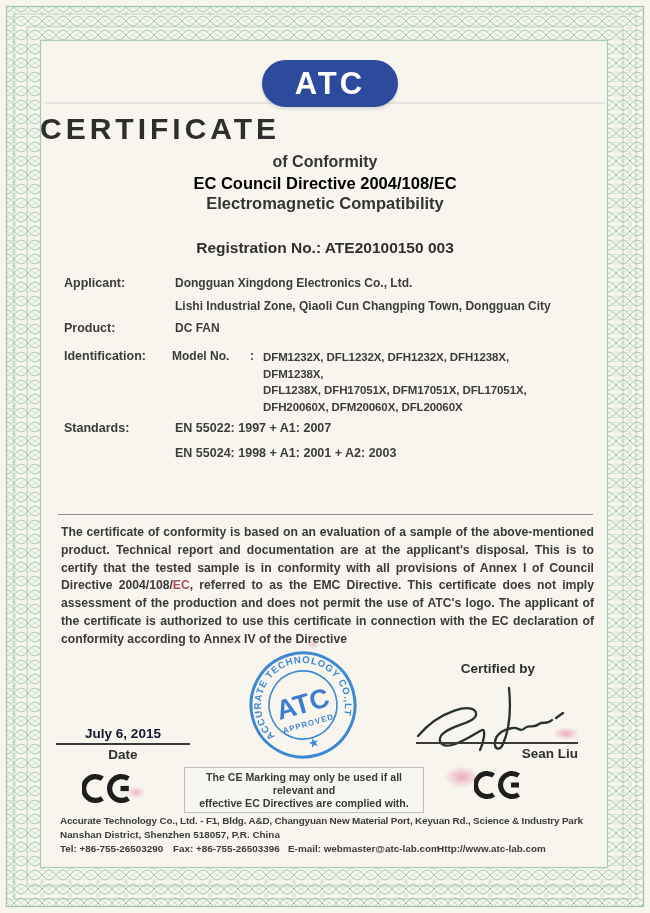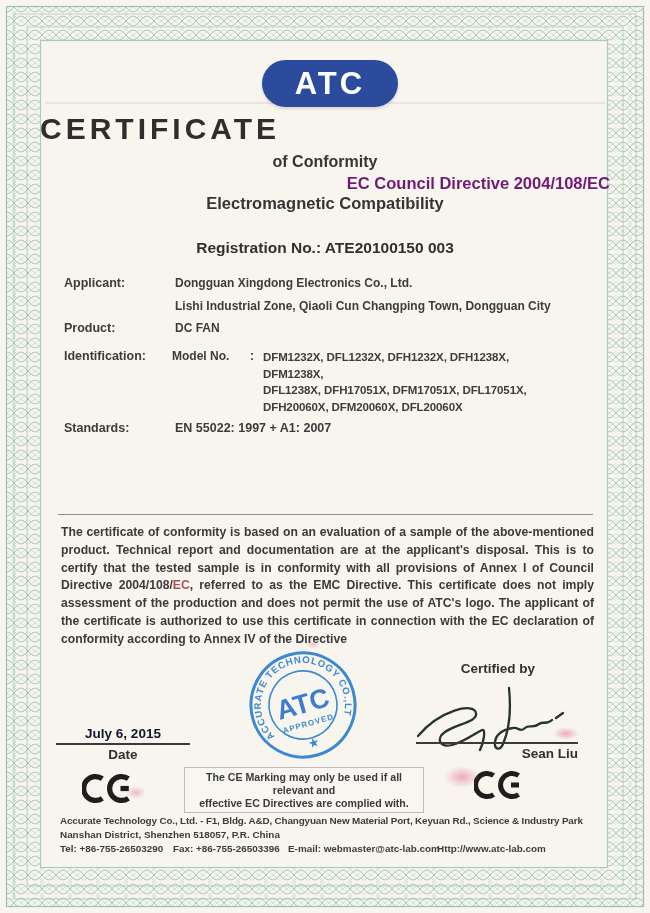--- a/index.html
+++ b/index.html
@@ -21,21 +21,21 @@
     position:absolute; left:262px; top:60px; width:136px; height:47px;
     background:#2c4b9d; border-radius:26px;
     display:flex; align-items:center; justify-content:center;
     box-shadow:0 2px 3px rgba(120,120,120,.25);
   }
   .logo span { color:#ffffff; font-size:31px; letter-spacing:3px; font-weight:700; }
 
   .title { left:40px; top:112px; width:570px; 
     font-size:30px; letter-spacing:4px; color:#2e2e2e; }
   .subtitle { left:40px; top:153px; width:570px; text-align:center; font-size:16px; color:#343434; }
-  .directive1 { left:40px; top:174px; width:570px; text-align:right; font-size:16.5px; color:#701a75; }
+  .directive1 { left:40px; top:174px; width:570px; text-align:center; font-size:16.5px; color:#000000; }
   .directive2 { left:40px; top:194px; width:570px; text-align:center; font-size:16.5px; color:#343434; }
   .registration { left:40px; top:239px; width:570px; text-align:center; font-size:15.5px; color:#303030; }
 
   .lbl { font-size:12.5px; }
   .val { font-size:12px; }
   .models { white-space:pre-line; line-height:16.5px; font-size:11.5px; letter-spacing:-0.1px; }
 
   .hr-sep { left:58px; top:514px; width:535px; height:1px; background:#8d8d8d; }
 
   .body-text {
@@ -123,20 +123,21 @@
 
   <div class="abs lbl" style="left:64px; top:349px;">Identification:</div>
   <div class="abs val" style="left:172px; top:349px;">Model No.</div>
   <div class="abs val" style="left:250px; top:349px;">:</div>
   <div class="abs models" style="left:263px; top:349px; width:288px;">DFM1232X, DFL1232X, DFH1232X, DFH1238X, DFM1238X,
 DFL1238X, DFH17051X, DFM17051X, DFL17051X,
 DFH20060X, DFM20060X, DFL20060X</div>
 
   <div class="abs lbl" style="left:64px; top:421px;">Standards:</div>
   <div class="abs val" style="left:175px; top:421px; font-size:12.5px;">EN 55022: 1997 + A1: 2007</div>
+  <div class="abs val" style="left:175px; top:446px; font-size:12.5px;">EN 55024: 1998 + A1: 2001 + A2: 2003</div>
 
   <div class="abs hr-sep"></div>
 
   <p class="abs body-text"><span>The certificate of conformity is based on an evaluation of a sample of the above-mentioned product. Technical report and documentation are at the applicant's disposal. This is to certify that the tested sample is in conformity with all provisions of Annex I of Council Directive 2004/108/</span><span class="hl">EC</span><span>, referred to as the EMC Directive. This certificate does not imply assessment of the production and does not permit the use of ATC's logo. The applicant of the certificate is authorized to use this certificate in connection with the EC declaration of conformity according to Annex IV of the Directive</span></p>
 
   <div class="abs stamp-wrap">
     <svg width="114" height="114" viewBox="0 0 114 114">
       <circle cx="57" cy="57" r="52" fill="none" stroke="#2e7fd0" stroke-width="3"></circle>
       <circle cx="57" cy="57" r="34" fill="none" stroke="#2e7fd0" stroke-width="1.6"></circle>
       <defs>

